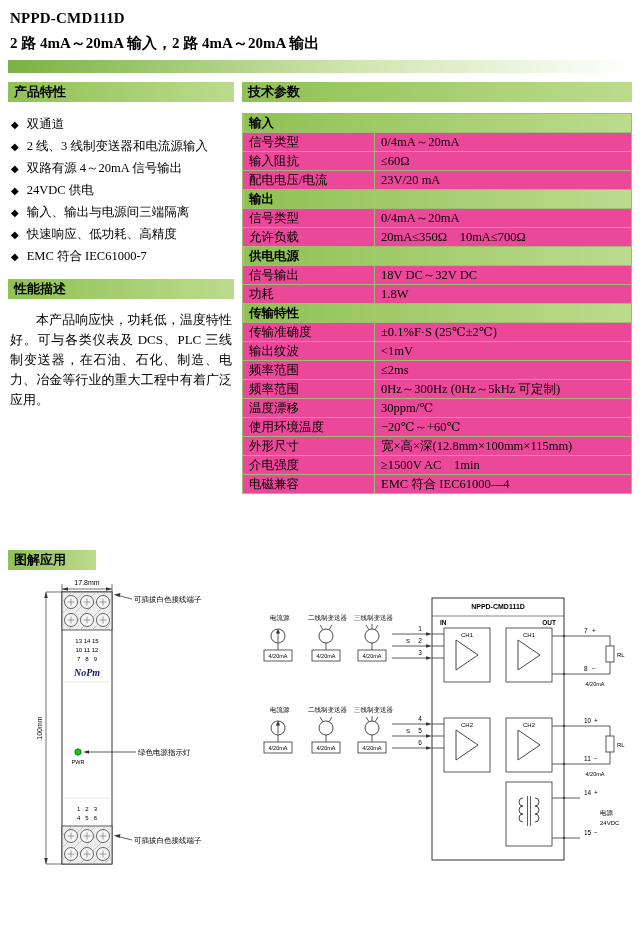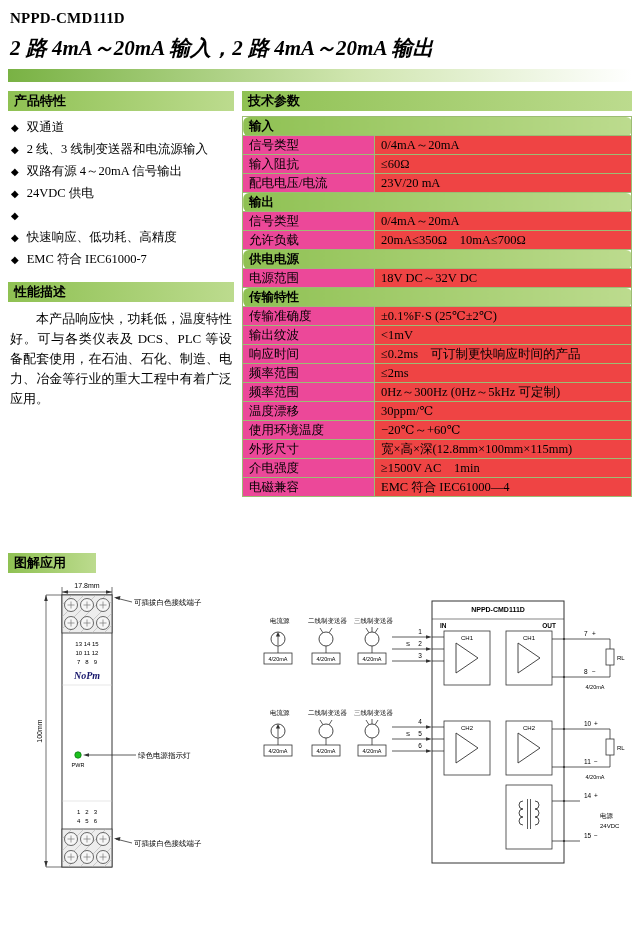--- a/index.html
+++ b/index.html
@@ -4,46 +4,45 @@
 <style>
   * { margin:0; padding:0; box-sizing:border-box; }
   html,body { background:#ffffff; }
   body {
     width:642px; height:928px;
     font-family:"Liberation Serif","DejaVu Serif",serif;
     color:#000;
   }
   .page { position:relative; width:640px; height:928px; padding:8px 8px 0 8px; overflow:hidden; }
   .model-title { font-size:15px; font-weight:bold; margin:2px 0 7px 2px; letter-spacing:.2px; }
-  .doc-subtitle { font-size:21px; font-weight:bold; margin:0 0 7px 2px;font-style:italic; }
+  .doc-subtitle { font-size:15px; font-weight:bold; margin:0 0 7px 2px; }
   .grad-bar { height:13px; background:linear-gradient(to right,#79b244 0%,#cfe5ae 55%,#ffffff 100%); margin-bottom:9px; }
   .columns { display:flex; gap:8px; align-items:flex-start; }
   .left-col { width:226px; flex:none; }
   .right-col { flex:1; }
   .sec-bar {
     background:linear-gradient(to right,#8fc153,#bcdb8e);
     font-family:"Liberation Sans","DejaVu Sans",sans-serif;
     font-weight:bold; font-size:13px; line-height:20px; height:20px;
-    padding:0 6px; margin-bottom:5px;
+    padding:0 6px; margin-bottom:11px;
   }
   .sec-bar.app { width:88px; margin:56px 0 6px 0; }
   ul.features { list-style:none; font-size:12.5px; margin:5px 0 12px 0; }
   ul.features li { display:flex; gap:8px; padding:2.5px 0 2.5px 3px; line-height:17px; }
   ul.features .bullet { font-size:10px; line-height:17px; }
   .desc { font-size:13px; line-height:20px; text-align:justify; text-indent:2em; margin:7px 2px 12px 2px; }
   table.specs { width:100%; border-collapse:collapse; font-size:12.5px; margin-top:1px; }
   table.specs td { border:1px solid #9cbd74; padding:1px 6px; height:17px; line-height:16px; }
   table.specs .sec-row td {
     background:linear-gradient(to right,#8fc153,#bcdb8e);
     font-family:"Liberation Sans","DejaVu Sans",sans-serif;
     font-weight:bold;
-    border-radius:6px;
   }
   table.specs .lbl { width:132px; background:#ec4899; }
-  table.specs .val { background:#ef4444; }
+  table.specs .val { background:#ec4899; }
   svg.diagram { display:block; margin-top:4px; }
   svg text { fill:#000; white-space:pre; font-family:"Liberation Sans","DejaVu Sans",sans-serif; }
   .t5  { font-size:5.5px; }
   .t6  { font-size:6px; }
   .t65 { font-size:6.5px; }
   .t7  { font-size:7px; }
   .t75 { font-size:7.5px; }
   .b   { font-weight:bold; }
   .mid { text-anchor:middle; }
   .end { text-anchor:end; }
@@ -80,32 +79,33 @@
           <li>
             <span class="bullet">◆</span>
             <span>双路有源 4～20mA 信号输出</span>
           </li>
           <li>
             <span class="bullet">◆</span>
             <span>24VDC 供电</span>
           </li>
           <li>
             <span class="bullet">◆</span>
+            <span>输入、输出与电源间三端隔离</span>
           </li>
           <li>
             <span class="bullet">◆</span>
             <span>快速响应、低功耗、高精度</span>
           </li>
           <li>
             <span class="bullet">◆</span>
             <span>EMC 符合 IEC61000-7</span>
           </li>
         </ul>
       <div class="sec-bar">性能描述</div>
-      <p class="desc">本产品响应快，功耗低，温度特性好。可与各类仪表及 DCS、PLC 等设备配套使用，在石油、石化、制造、电力、冶金等行业的重大工程中有着广泛应用。</p>
+      <p class="desc">本产品响应快，功耗低，温度特性好。可与各类仪表及 DCS、PLC 三线制变送器，在石油、石化、制造、电力、冶金等行业的重大工程中有着广泛应用。</p>
     </div>
     <div class="right-col">
       <div class="sec-bar">技术参数</div>
       <table class="specs">
         <tbody id="specs-body">
             <tr class="sec-row">
               <td colspan="2">输入</td>
             </tr>
             <tr>
               <td class="lbl">信号类型</td>
@@ -127,37 +127,37 @@
               <td class="val">0/4mA～20mA</td>
             </tr>
             <tr>
               <td class="lbl">允许负载</td>
               <td class="val">20mA≤350Ω　10mA≤700Ω</td>
             </tr>
             <tr class="sec-row">
               <td colspan="2">供电电源</td>
             </tr>
             <tr>
-              <td class="lbl">电源范围</td>
+              <td class="lbl">信号输出</td>
               <td class="val">18V DC～32V DC</td>
+            </tr>
+            <tr>
+              <td class="lbl">功耗</td>
+              <td class="val">1.8W</td>
             </tr>
             <tr class="sec-row">
               <td colspan="2">传输特性</td>
             </tr>
             <tr>
               <td class="lbl">传输准确度</td>
               <td class="val">±0.1%F·S (25℃±2℃)</td>
             </tr>
             <tr>
               <td class="lbl">输出纹波</td>
               <td class="val">&lt;1mV</td>
-            </tr>
-            <tr>
-              <td class="lbl">响应时间</td>
-              <td class="val">≤0.2ms　可订制更快响应时间的产品</td>
             </tr>
             <tr>
               <td class="lbl">频率范围</td>
               <td class="val">≤2ms</td>
             </tr>
             <tr>
               <td class="lbl">频率范围</td>
               <td class="val">0Hz～300Hz (0Hz～5kHz 可定制)</td>
             </tr>
             <tr>

